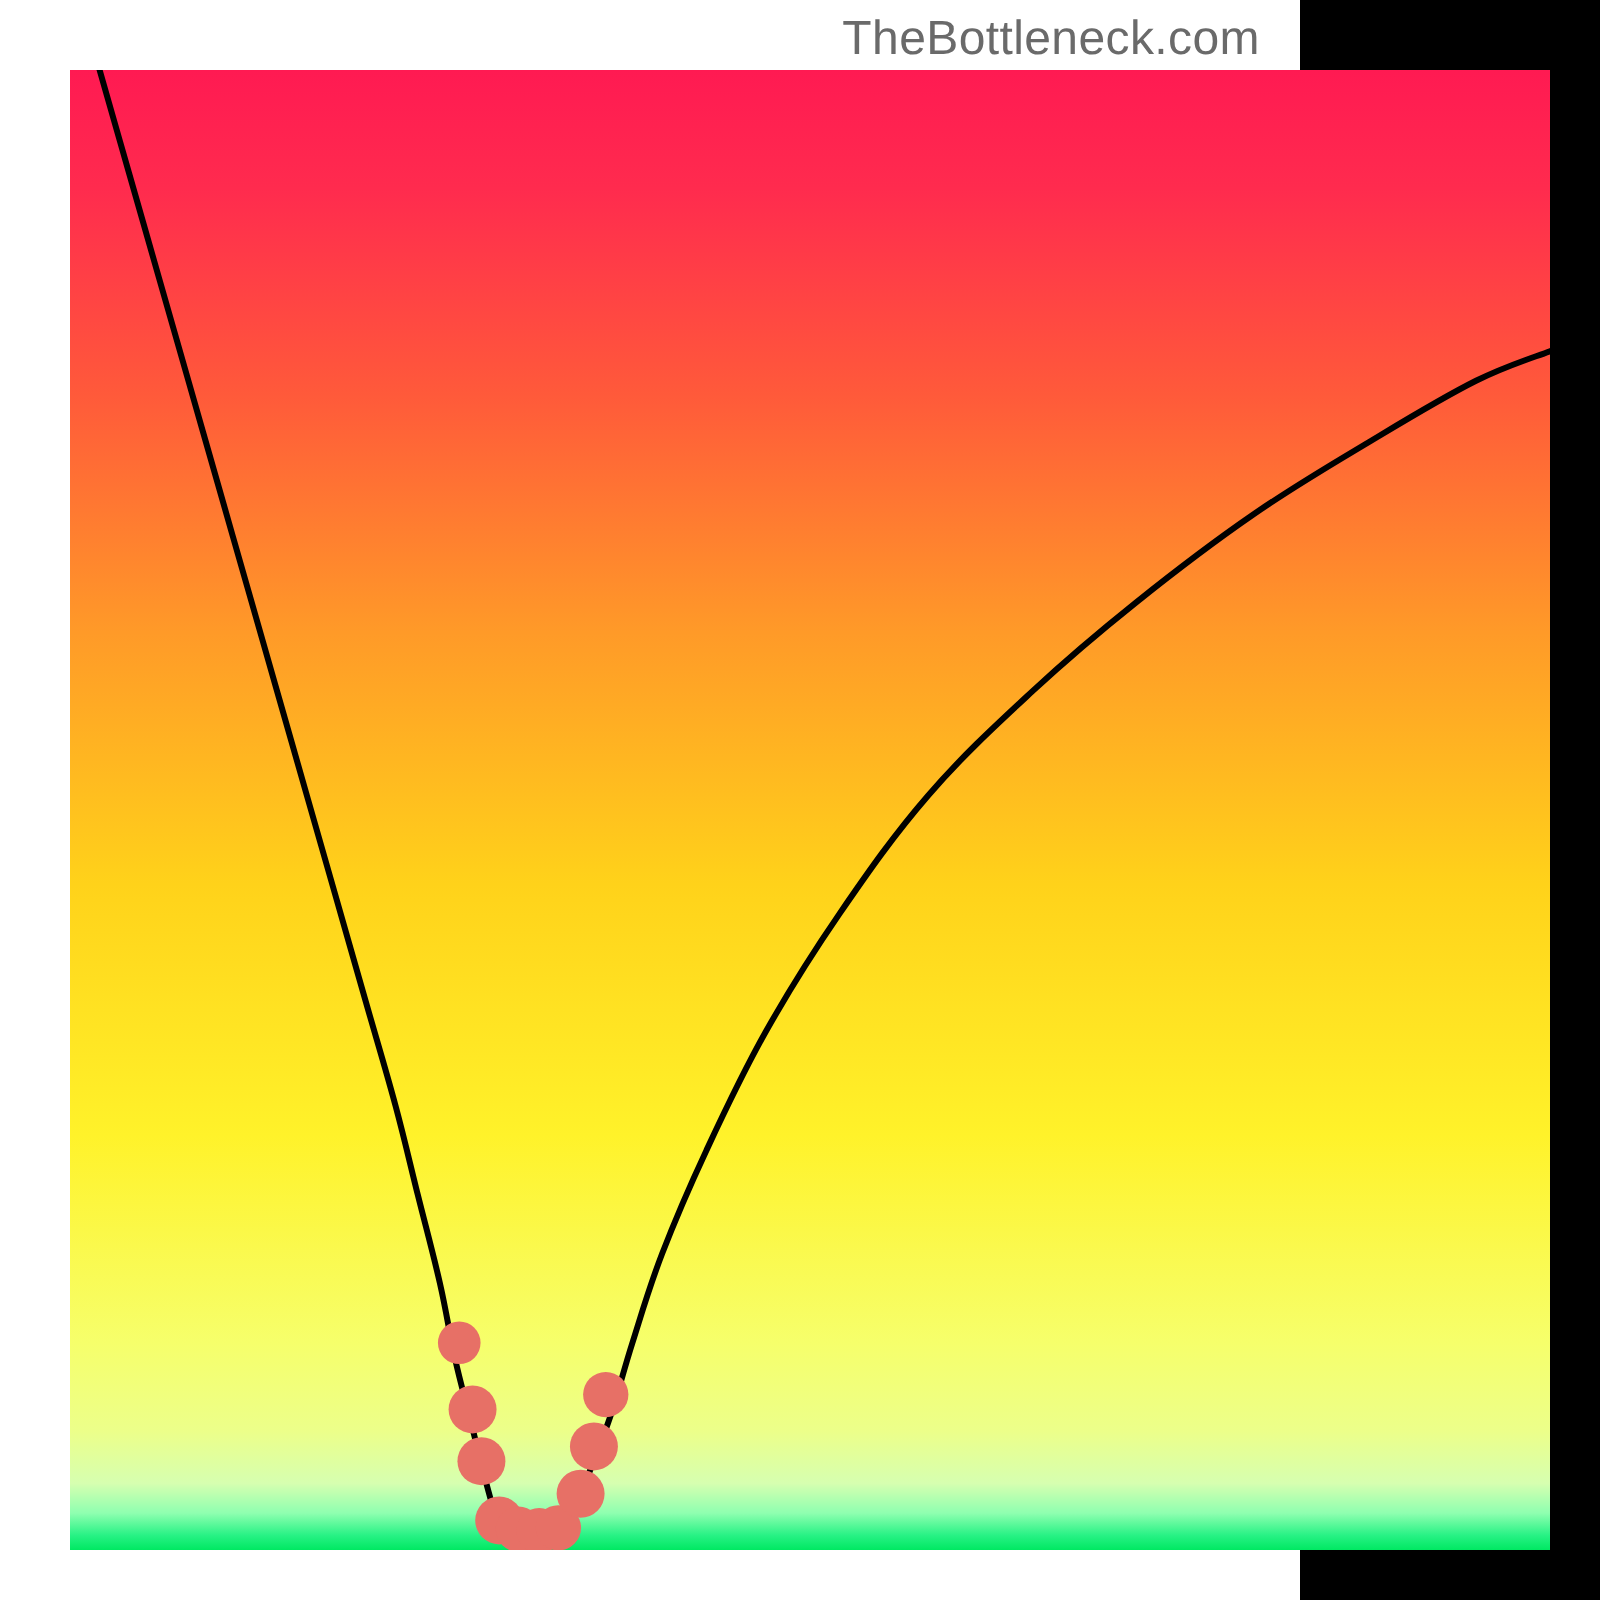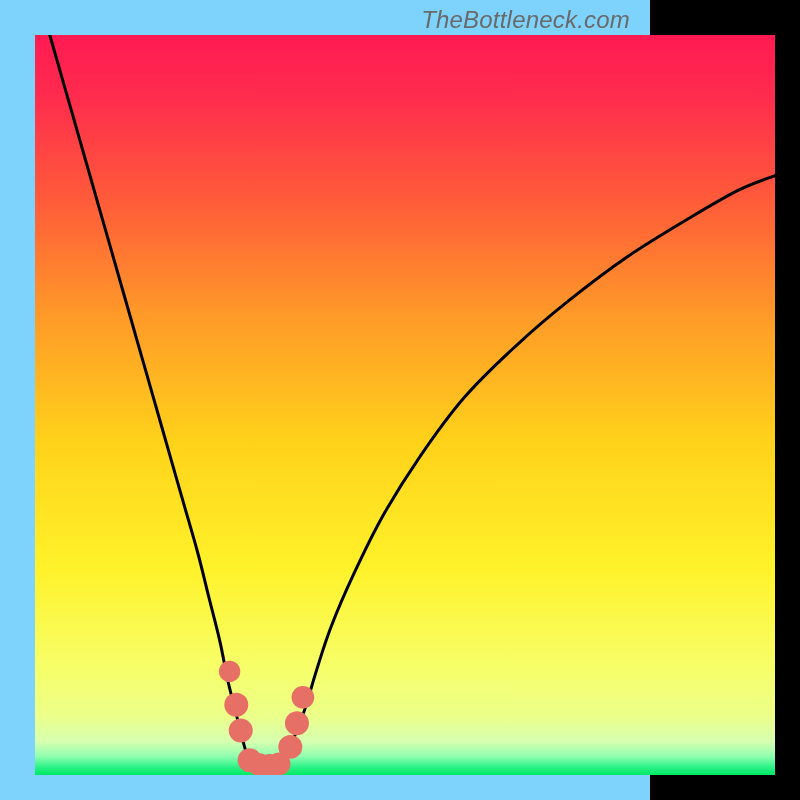--- a/index.html
+++ b/index.html
@@ -10,22 +10,21 @@
     background: #000;
     overflow: hidden;
     font-family: Arial, Helvetica, sans-serif;
   }
   .frame {
     position: absolute;
     left: 0;
     top: 0;
     width: 650px;
     height: 800px;
-    background: #7dd3fc;
-    font-style: italic;
+    background: #ffffff;
   }
   .plot-area {
     position: absolute;
     left: 35px;
     top: 35px;
     width: 740px;
     height: 740px;
     overflow: hidden;
   }
   .gradient-bg {

